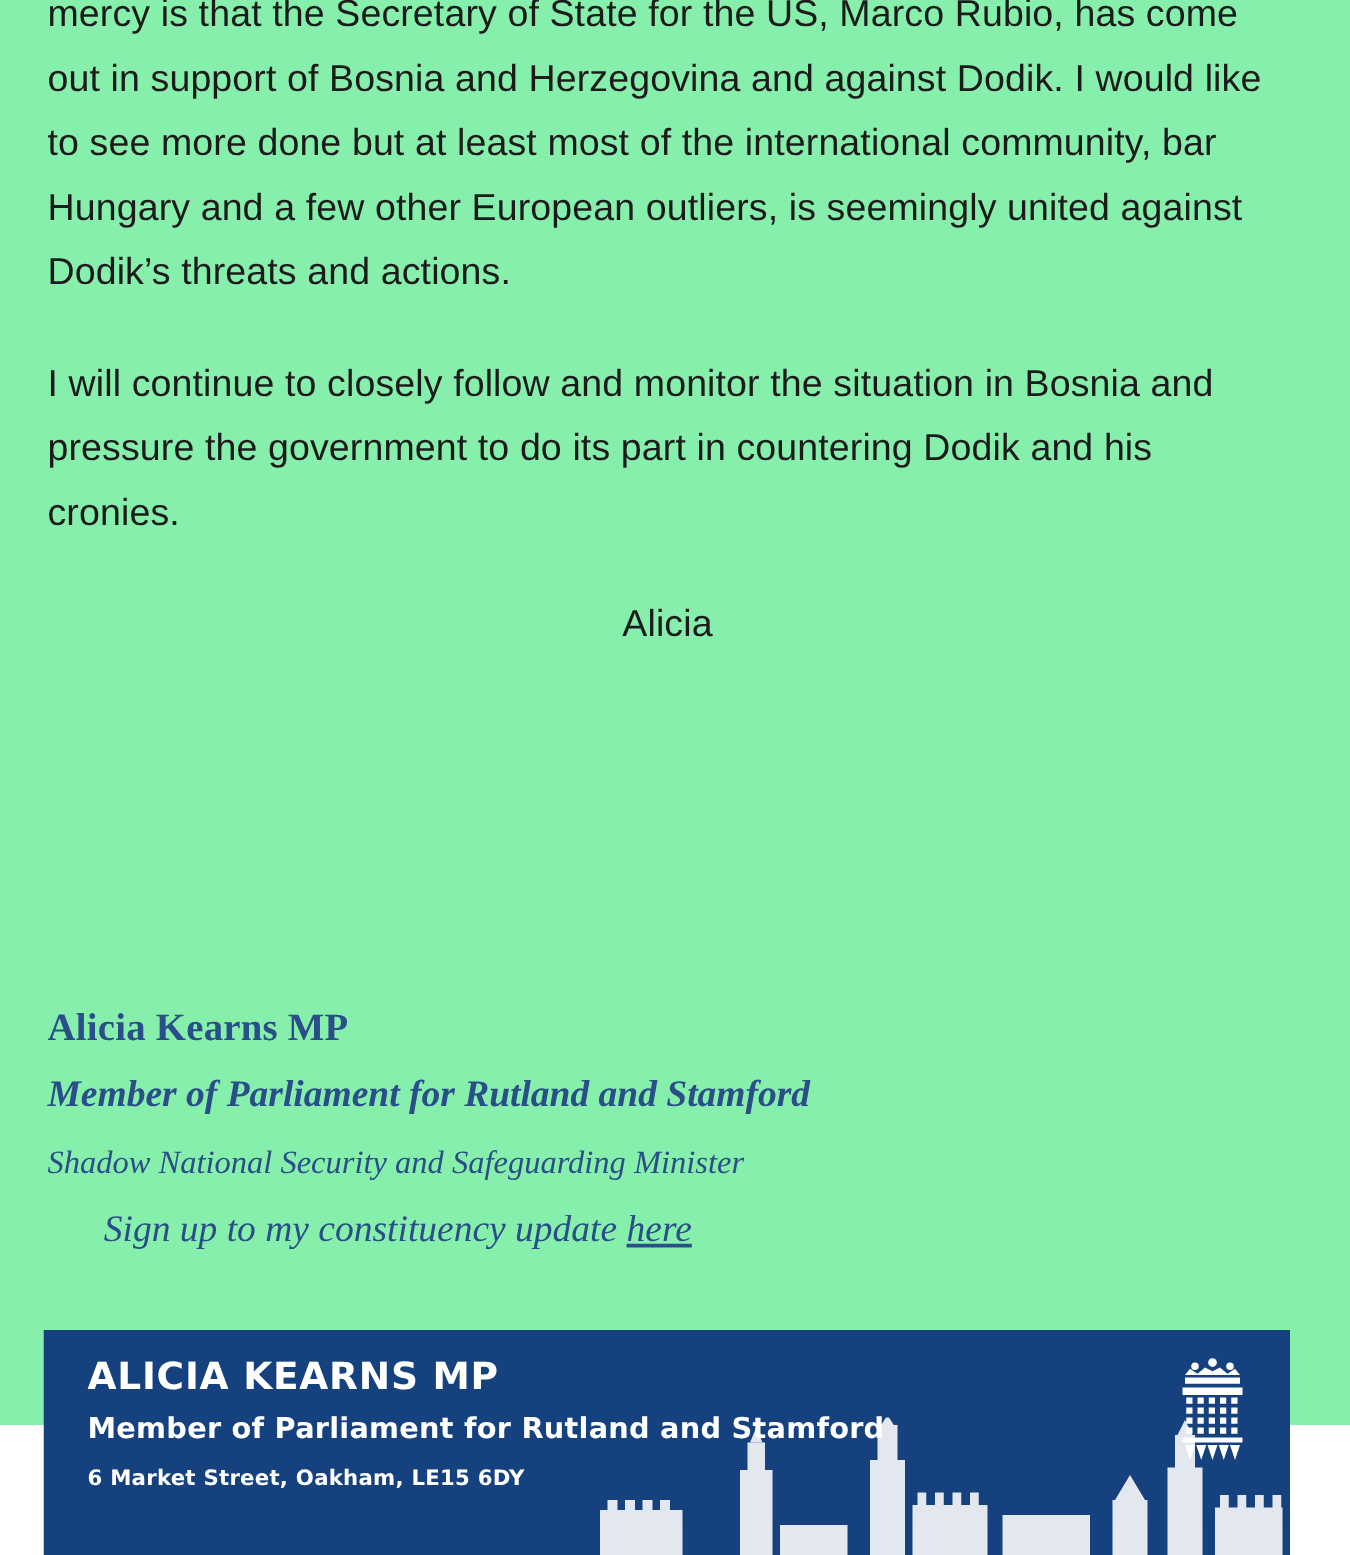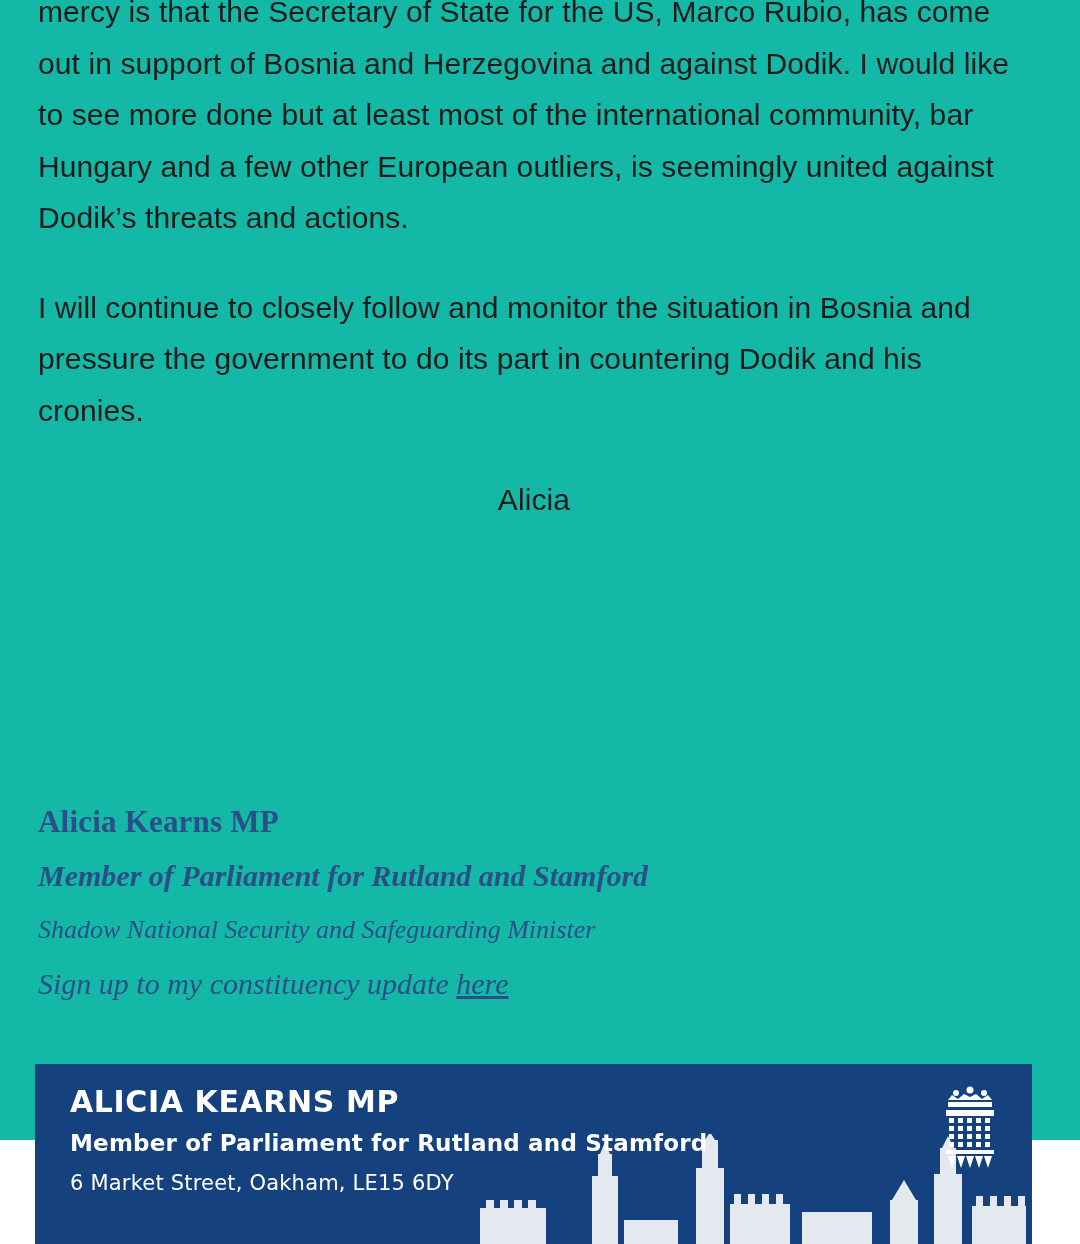--- a/index.html
+++ b/index.html
@@ -11,21 +11,21 @@
     width: 1080px;
     height: 1244px;
     overflow: hidden;
     font-family: "Liberation Sans", sans-serif;
     color: #1a1a1a;
   }
   .page {
     position: relative;
     width: 1080px;
     height: 1140px;
-    background: #14b8a6;
+    background: #86efac;
   }
   .body-text {
     position: absolute;
     left: 38px;
     top: -14px;
     width: 992px;
   }
   .para {
     font-family: "Liberation Sans", sans-serif;
     font-size: 30px;
@@ -60,20 +60,21 @@
     font-style: italic;
     font-size: 30px;
   }
   .sig-shadow {
     font-style: italic;
     font-size: 26px;
   }
   .sig-signup {
     font-style: italic;
     font-size: 30px;
+    margin-left: 45px;
   }
   .sig-signup a {
     color: #2a4e87;
     text-decoration: underline;
   }
   .banner {
     position: absolute;
     left: 35px;
     top: 1064px;
     width: 997px;
@@ -98,22 +99,22 @@
   .banner-sub {
     font-family: "DejaVu Sans", sans-serif;
     font-size: 23px;
     font-weight: bold;
     letter-spacing: 0.2px;
     line-height: 40px;
     margin-top: 1px;
   }
   .banner-addr {
     font-family: "DejaVu Sans", sans-serif;
-    font-size: 21px;
-    font-weight: normal;
+    font-size: 17px;
+    font-weight: bold;
     letter-spacing: 0.2px;
     line-height: 40px;
   }
   .banner-phone {
     font-family: "DejaVu Sans", sans-serif;
     font-size: 25px;
     font-weight: bold;
     letter-spacing: 0.4px;
     line-height: 40px;
   }

